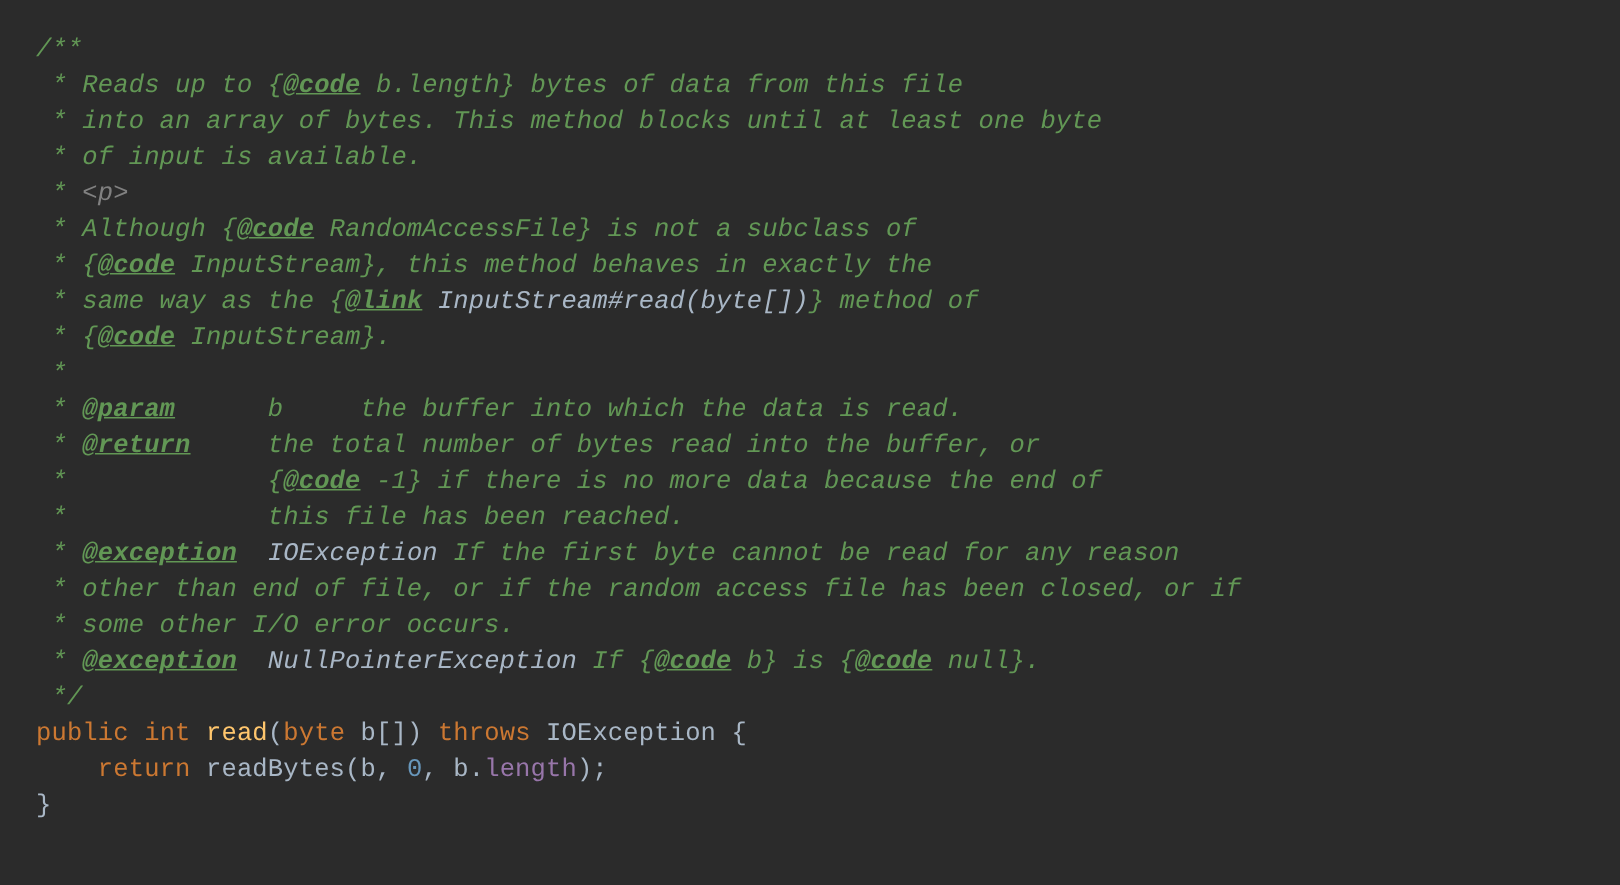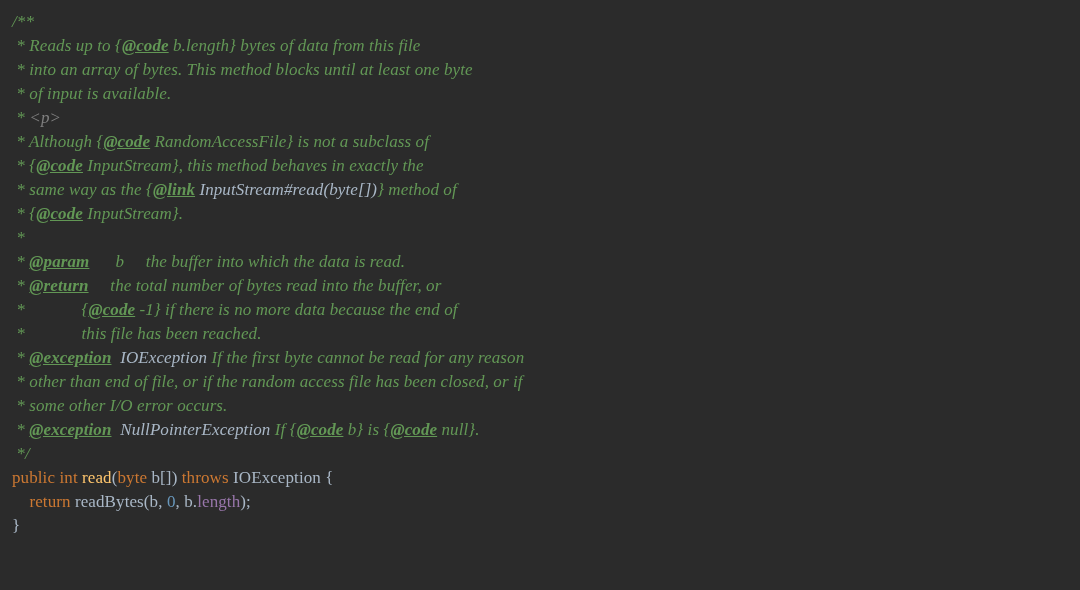--- a/index.html
+++ b/index.html
@@ -4,23 +4,23 @@
 <style>
   html, body {
     margin: 0;
     padding: 0;
     width: 1080px;
     height: 590px;
     background: #2b2b2b;
     overflow: hidden;
   }
   pre.code {
-    margin: 4px;
+    margin: 16px;
     padding: 6px 8px 8px 8px;
-    font-family: Liberation Serif, serif;
+    font-family: Liberation Mono, monospace;
     font-size: 17px;
     line-height: 24px;
     letter-spacing: 0.1px;
     font-style: italic;
     color: #a9b7c6;
     white-space: pre;
   }
   .c  { color: #629755; }                 
   .cm { color: #808080; font-style: italic; } 
   .tag  { color: #629755; font-weight: bold; font-style: italic; text-decoration: underline; } 

